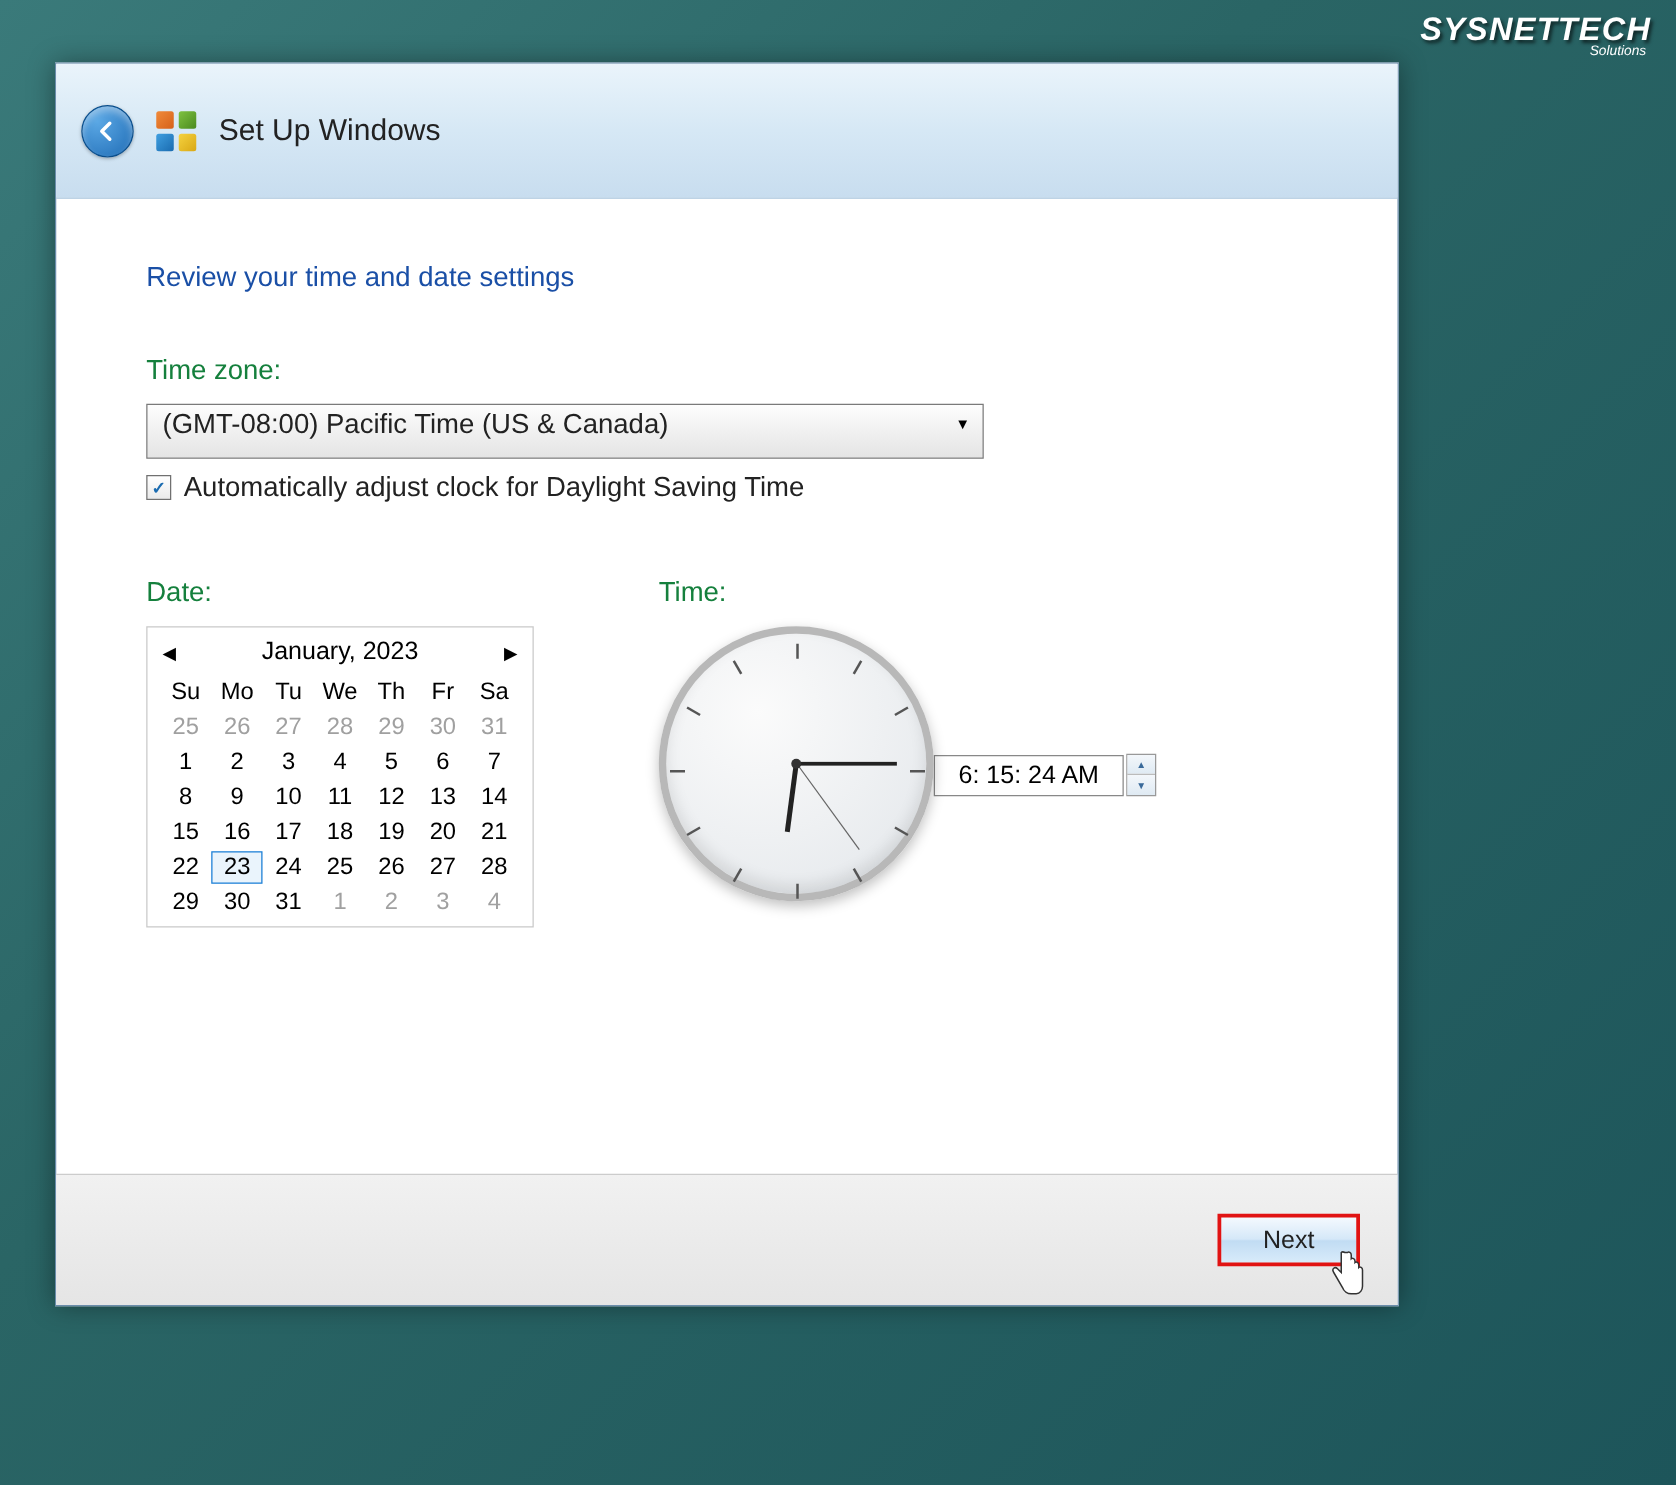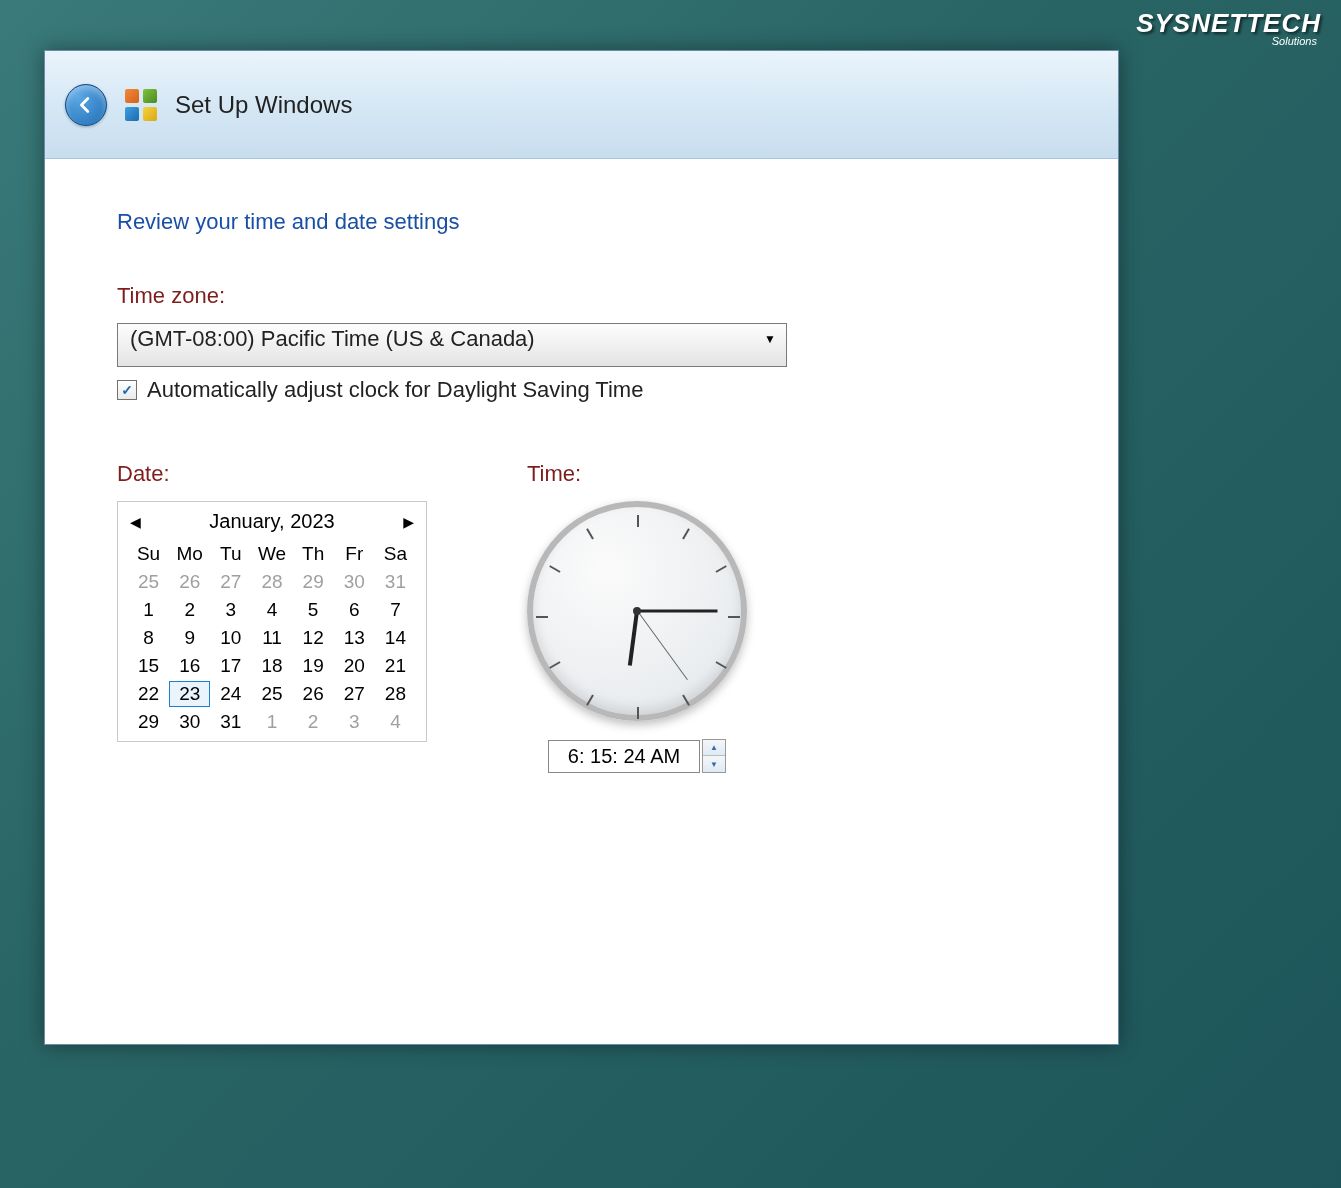--- a/index.html
+++ b/index.html
@@ -83,21 +83,21 @@
   height: 780px;
 }
 .heading {
   color: #1a4fa6;
   font-size: 22px;
   font-weight: 400;
   margin-bottom: 48px;
 }
 .label {
   font-size: 22px;
-  color: #7f1d1d;
+  color: #15803d;
   margin-bottom: 14px;
 }
 .dropdown {
   width: 670px;
   height: 44px;
   border: 1px solid #7a7a7a;
   background: linear-gradient(to bottom, #fdfdfd, #e4e4e4);
   display: flex;
   align-items: center;
   justify-content: space-between;
@@ -159,21 +159,21 @@
 .cal-grid .dh { font-size: 19px; padding: 2px 0; }
 .cal-grid .dc { font-size: 19px; padding: 2px 0; cursor: pointer; }
 .cal-grid .other { color: #a0a0a0; }
 .cal-grid .selected {
   border: 1px solid #1a7fd6;
   background: #eaf4fc;
   padding: 1px 0;
 }
 .clock-wrap {
   display: flex;
-  flex-direction: column;
+  flex-direction: row;
   align-items: center;
 }
 .clock {
   width: 220px;
   height: 220px;
   position: relative;
   margin-bottom: 18px;
 }
 .clock-face {
   width: 100%;
@@ -387,13 +387,21 @@
             <div class="spinner">
               <div class="sp">▲</div>
               <div class="sp">▼</div>
             </div>
           </div>
         </div>
       </div>
     </div>
   </div>
 
+  <div class="footer">
+    <div class="next-btn">
+      <span>Next</span>
+      <svg class="cursor-hand" viewBox="0 0 32 38">
+        <path d="M12 2 L12 18 L9 15 C7 13 4 15 6 18 L13 30 C14 33 17 35 20 35 L24 35 C27 35 29 32 29 29 L29 16 C29 14 27 13 26 14 L26 12 C26 10 24 9 23 10 L23 9 C23 7 21 6 20 7 L20 4 C20 2 18 1 17 2 L15 2 C13 1 12 2 12 2 Z" fill="#fff" stroke="#333" stroke-width="1.2"></path>
+      </svg>
+    </div>
+  </div>
 </div>
 
 </body></html>

